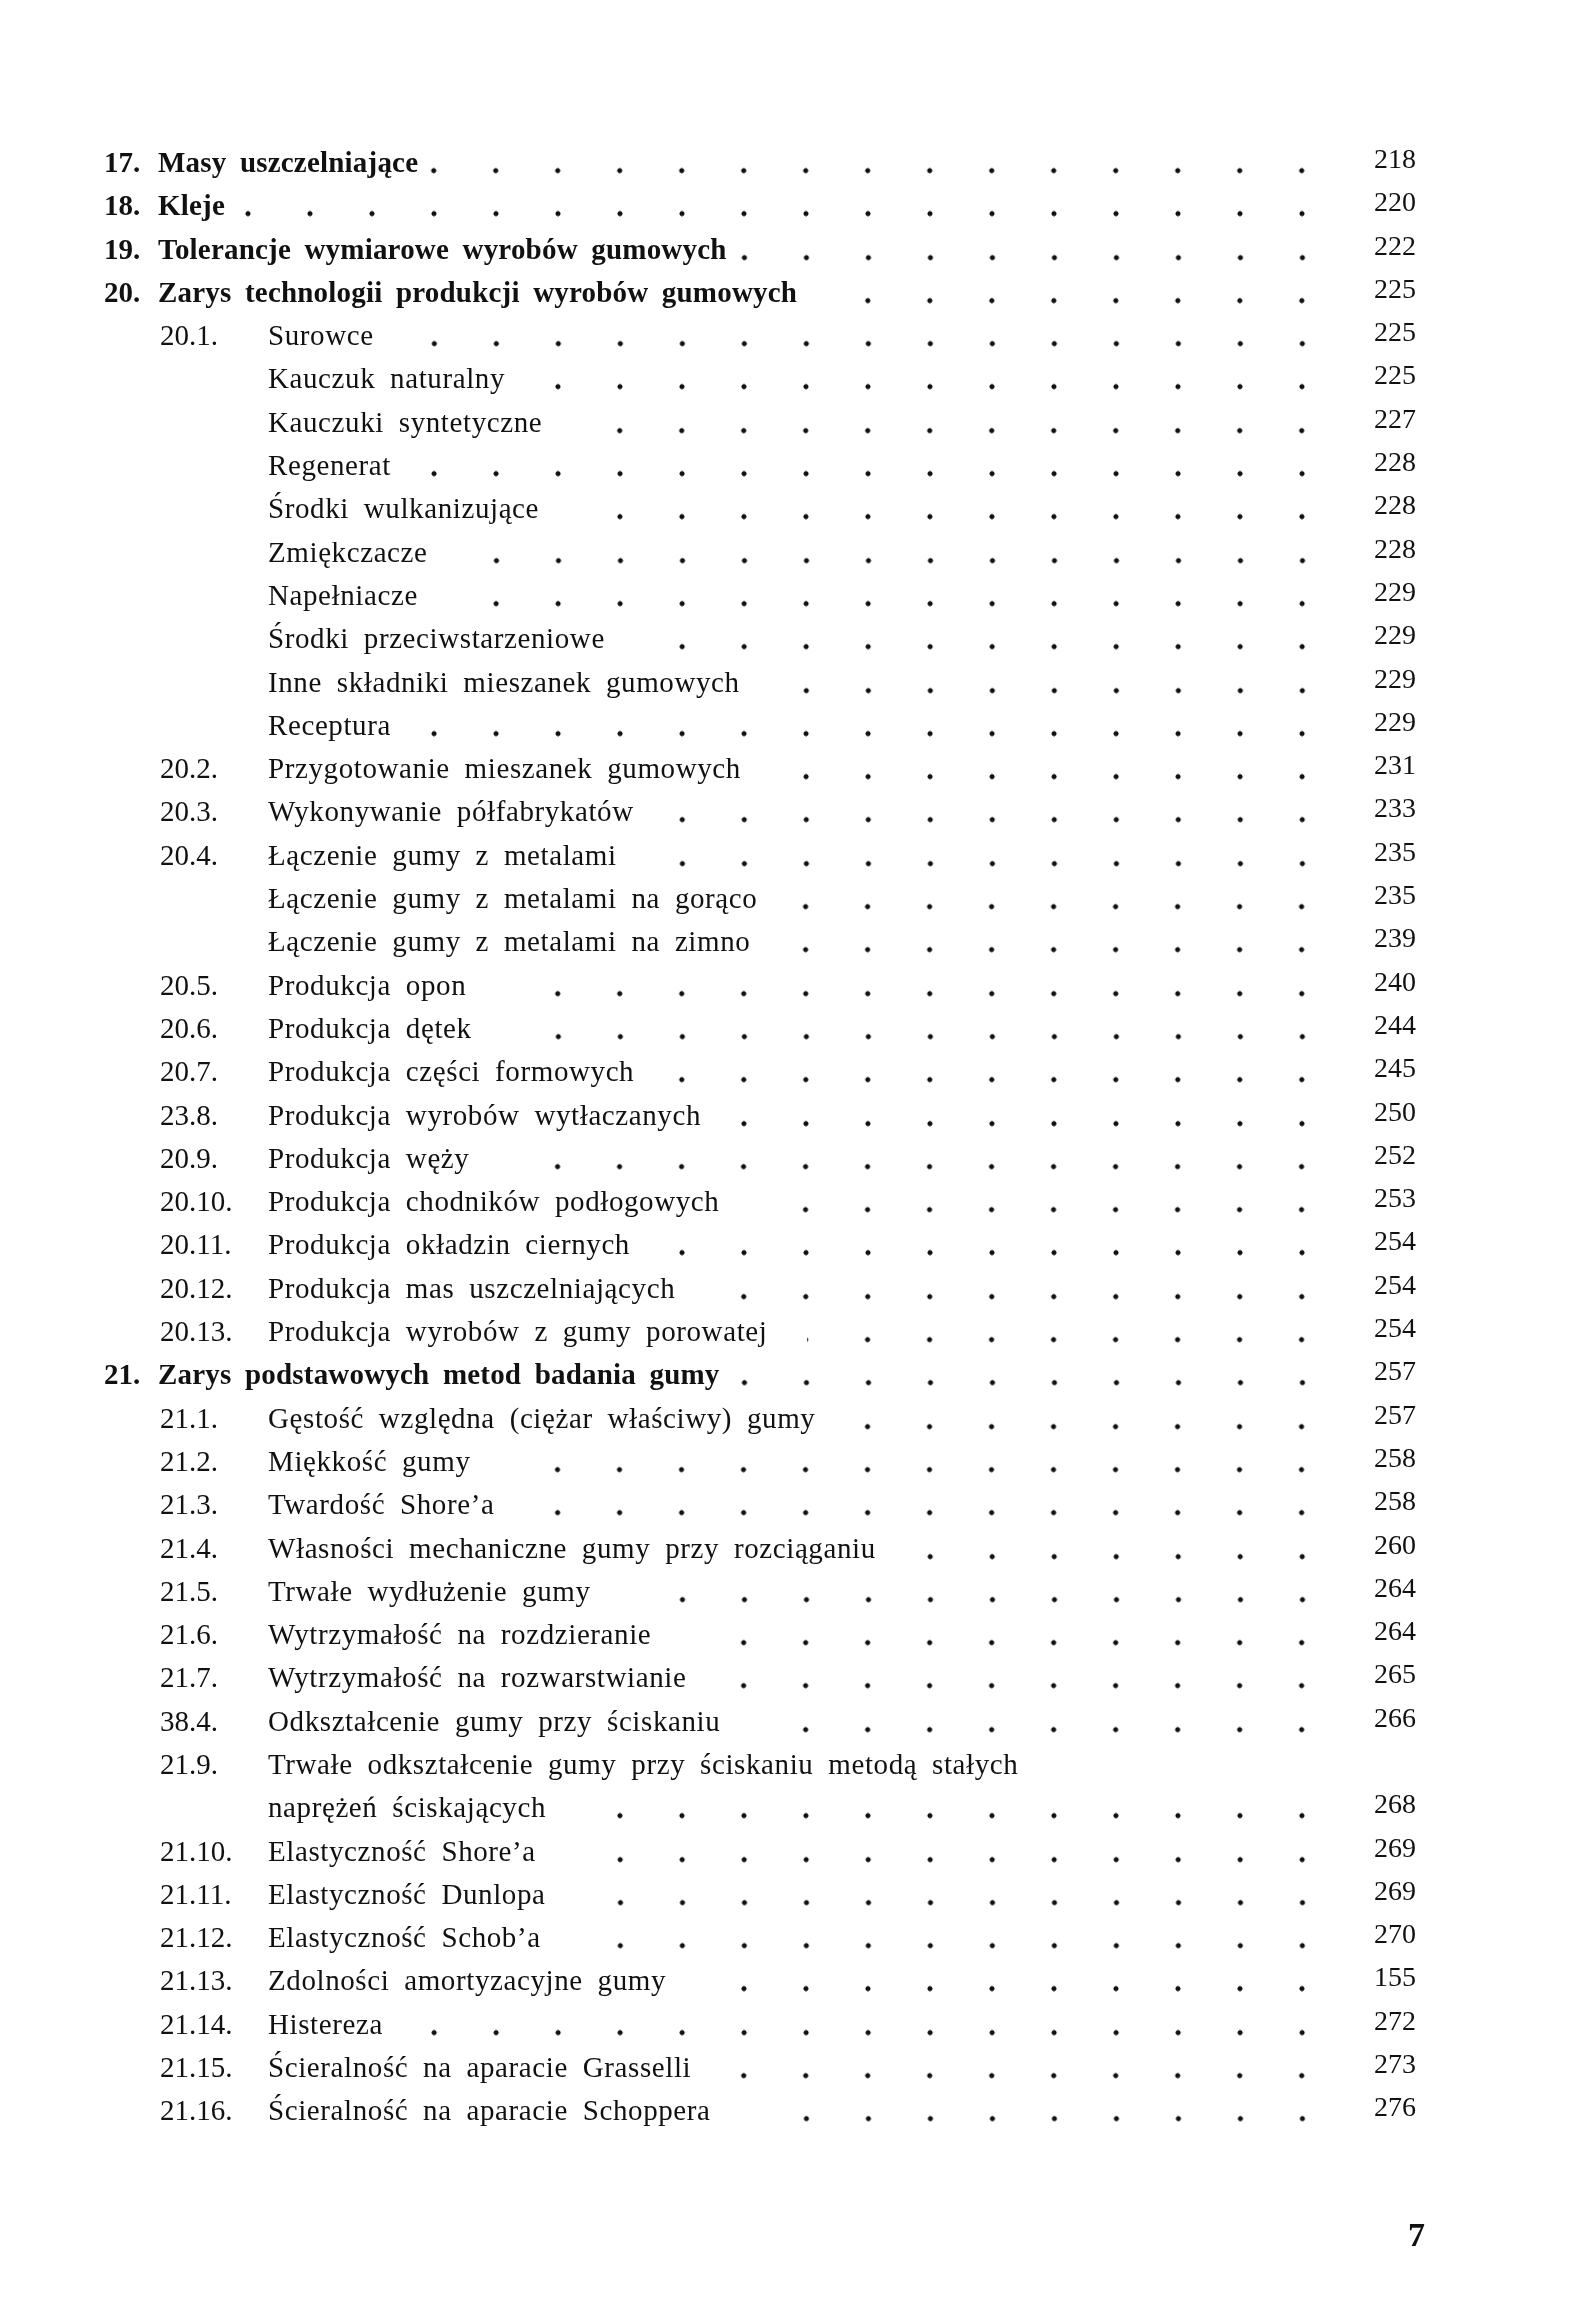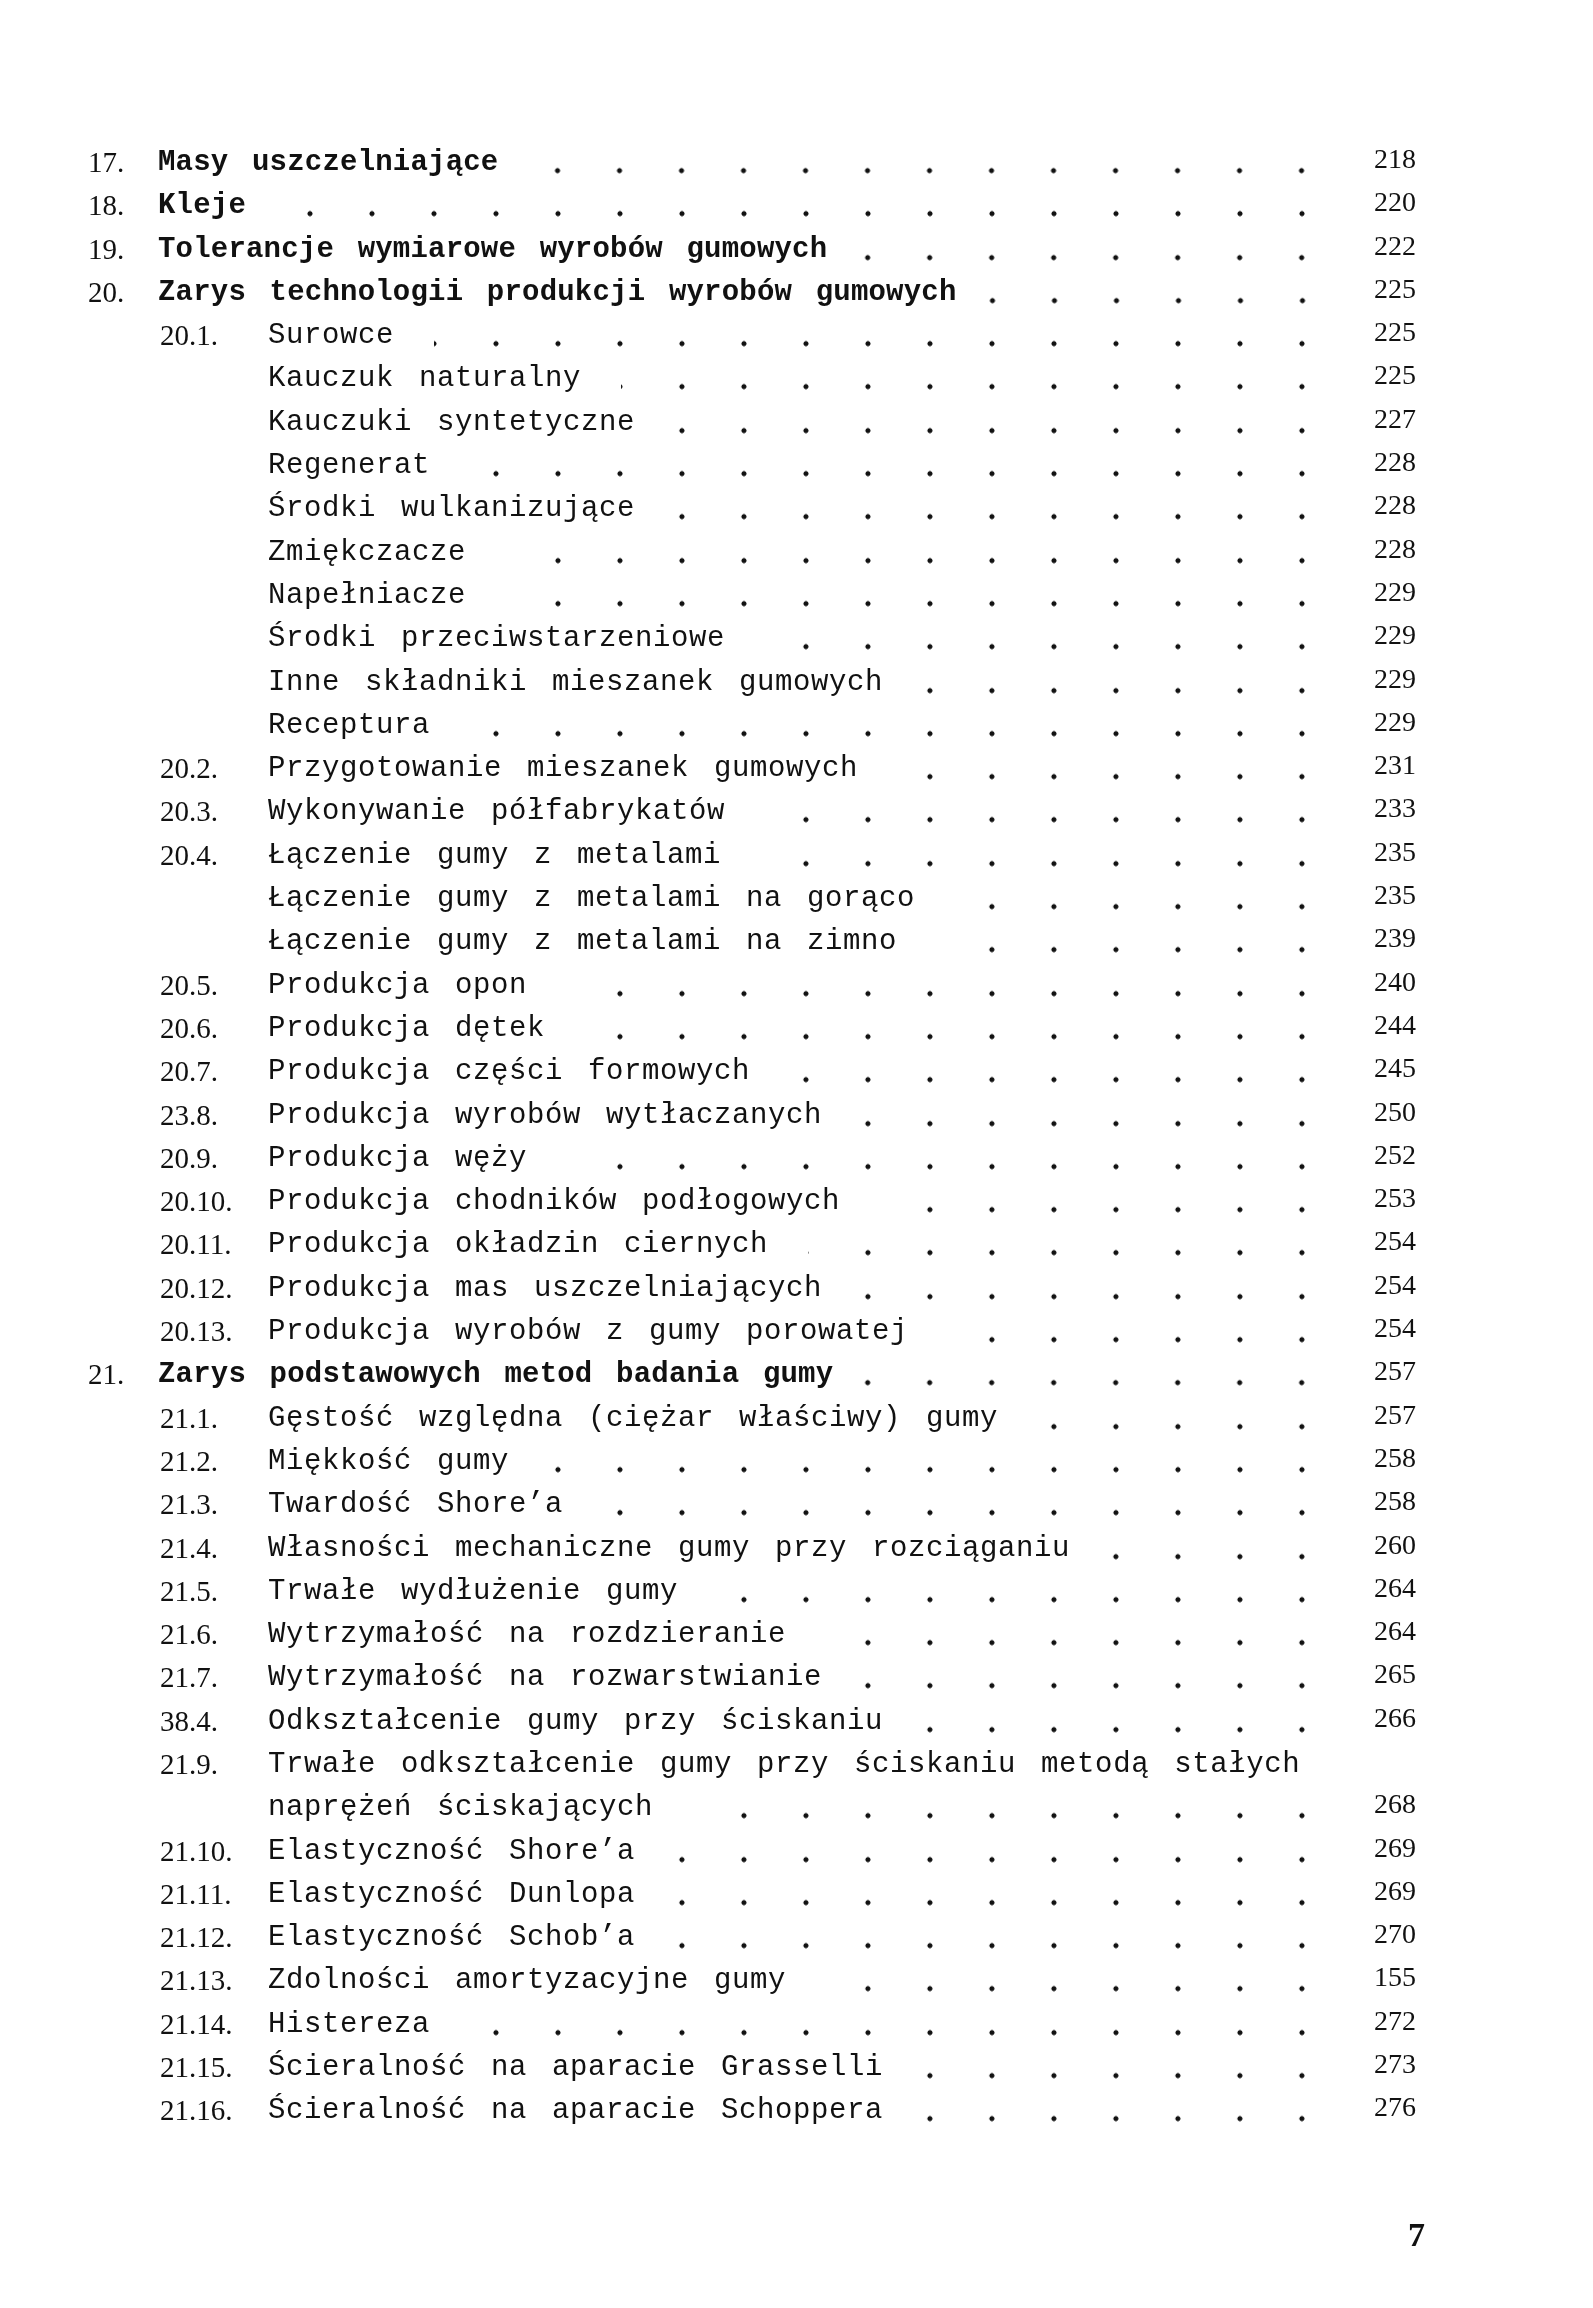--- a/index.html
+++ b/index.html
@@ -1,23 +1,23 @@
 <!DOCTYPE html>
 <html><head>
 <meta charset="utf-8">
 <style>
   html, body { margin: 0; padding: 0; background: #ffffff; }
   body { width: 1593px; height: 2308px; position: relative; overflow: hidden;
          font-family: "Liberation Serif", "DejaVu Serif", serif; color: #111111; }
   .toc { position: absolute; left: 0; top: 141px; width: 1593px; }
   .row { position: relative; height: 43.3px; line-height: 43.3px; font-size: 29px; white-space: nowrap; }
   .num { position: absolute; top: 0; }
-  .row.main .num { left: 88px; font-weight: normal; }
+  .row.main .num { left: 104px; font-weight: bold; }
   .row.sub .num { left: 160px; }
-  .title-wrap { position: absolute; top: 0; right: 260px; display: flex; align-items: center; font-family: Liberation Mono, monospace; }
+  .title-wrap { position: absolute; top: 0; right: 260px; display: flex; align-items: center; }
   .row.main .title-wrap { left: 158px; }
   .row.sub .title-wrap { left: 268px; gap: 28px; }
   .title { letter-spacing: 0.6px; word-spacing: 7px; flex: 0 0 auto; }
   .row.main .title { font-weight: bold; letter-spacing: 0.2px; word-spacing: 6px; font-size: 29px; }
   .leader { flex: 1 1 auto; height: 43.3px; margin-left: 12px;
             background-image: radial-gradient(circle, #111 2.3px, transparent 2.8px);
             background-size: 62px 43.3px; background-position: right 0px top 8px; background-repeat: repeat-x; }
   .page { position: absolute; top: -4px; right: 168px; width: 60px; text-align: center; font-size: 28px; }
   .row.main .page { font-weight: normal; }
   .folio { position: absolute; left: 1408px; top: 2216px; font-size: 34px; font-weight: bold; }

